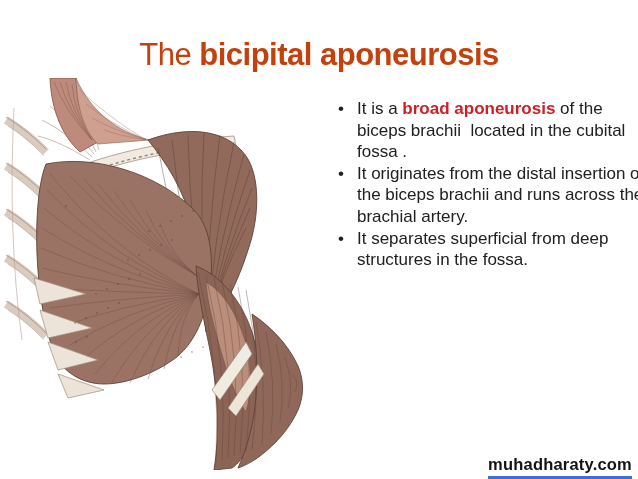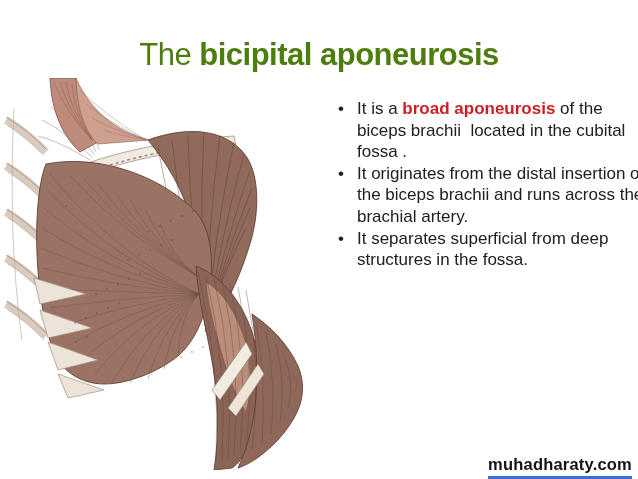--- a/index.html
+++ b/index.html
@@ -2,21 +2,21 @@
 <html style="--accent-red: #cb2027; --underline-blue: #3a6ed8;"><head>
 <meta charset="utf-8">
 <style>
   html,body{margin:0;padding:0;background:#888;}
   .slide{
     position:relative; width:638px; height:479px; background:#ffffff;
     overflow:hidden; font-family:"Liberation Sans", sans-serif; margin:0 auto;
   }
   .title{
     position:absolute; top:16px; left:0; width:100%; text-align:center;
-    font-size:31px; color:#4d7c0f; letter-spacing:-0.5px; white-space:nowrap;
+    font-size:31px; color:#c2410c; letter-spacing:-0.5px; white-space:nowrap;
   }
   .title .t-normal{ font-weight:400; }
   .title .t-bold{ font-weight:700; }
 
   .figure{ position:absolute; left:0; top:78px; width:310px; height:392px; }
   .figure svg{ width:100%; height:100%; display:block; }
 
   .bullets{
     position:absolute; left:318px; top:82px; width:314px;
     margin:16px; padding:0; list-style:none;

